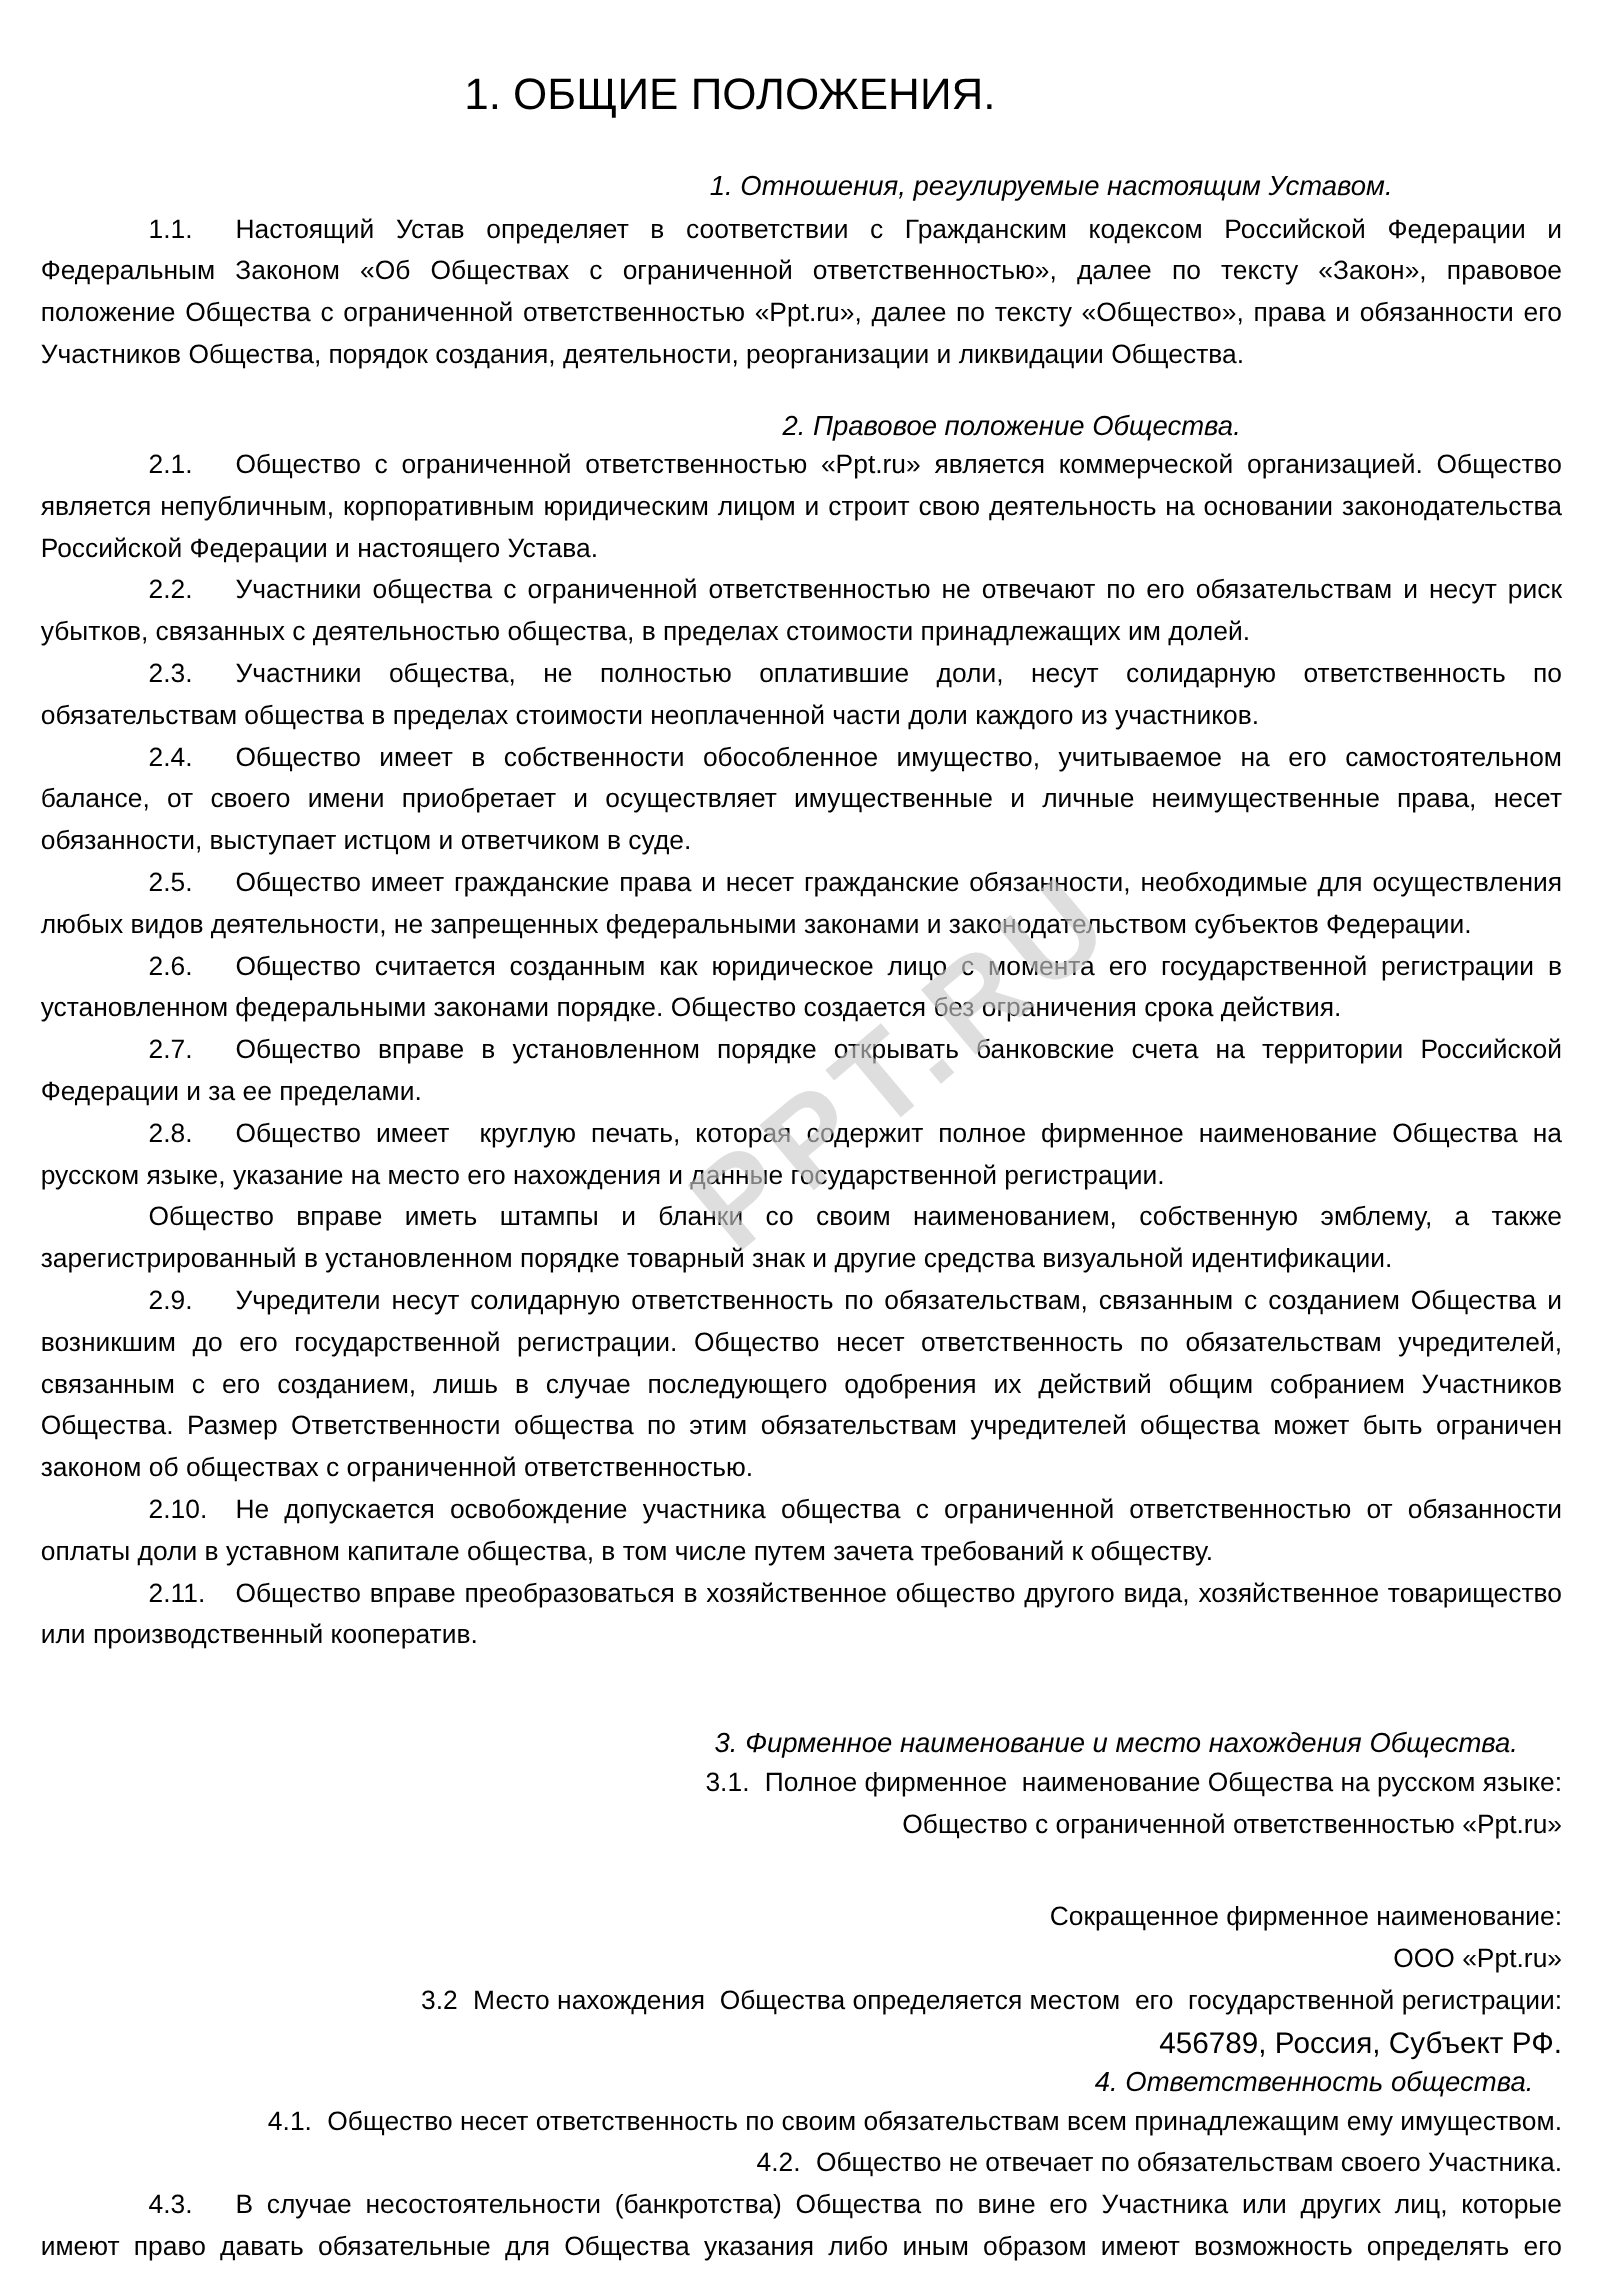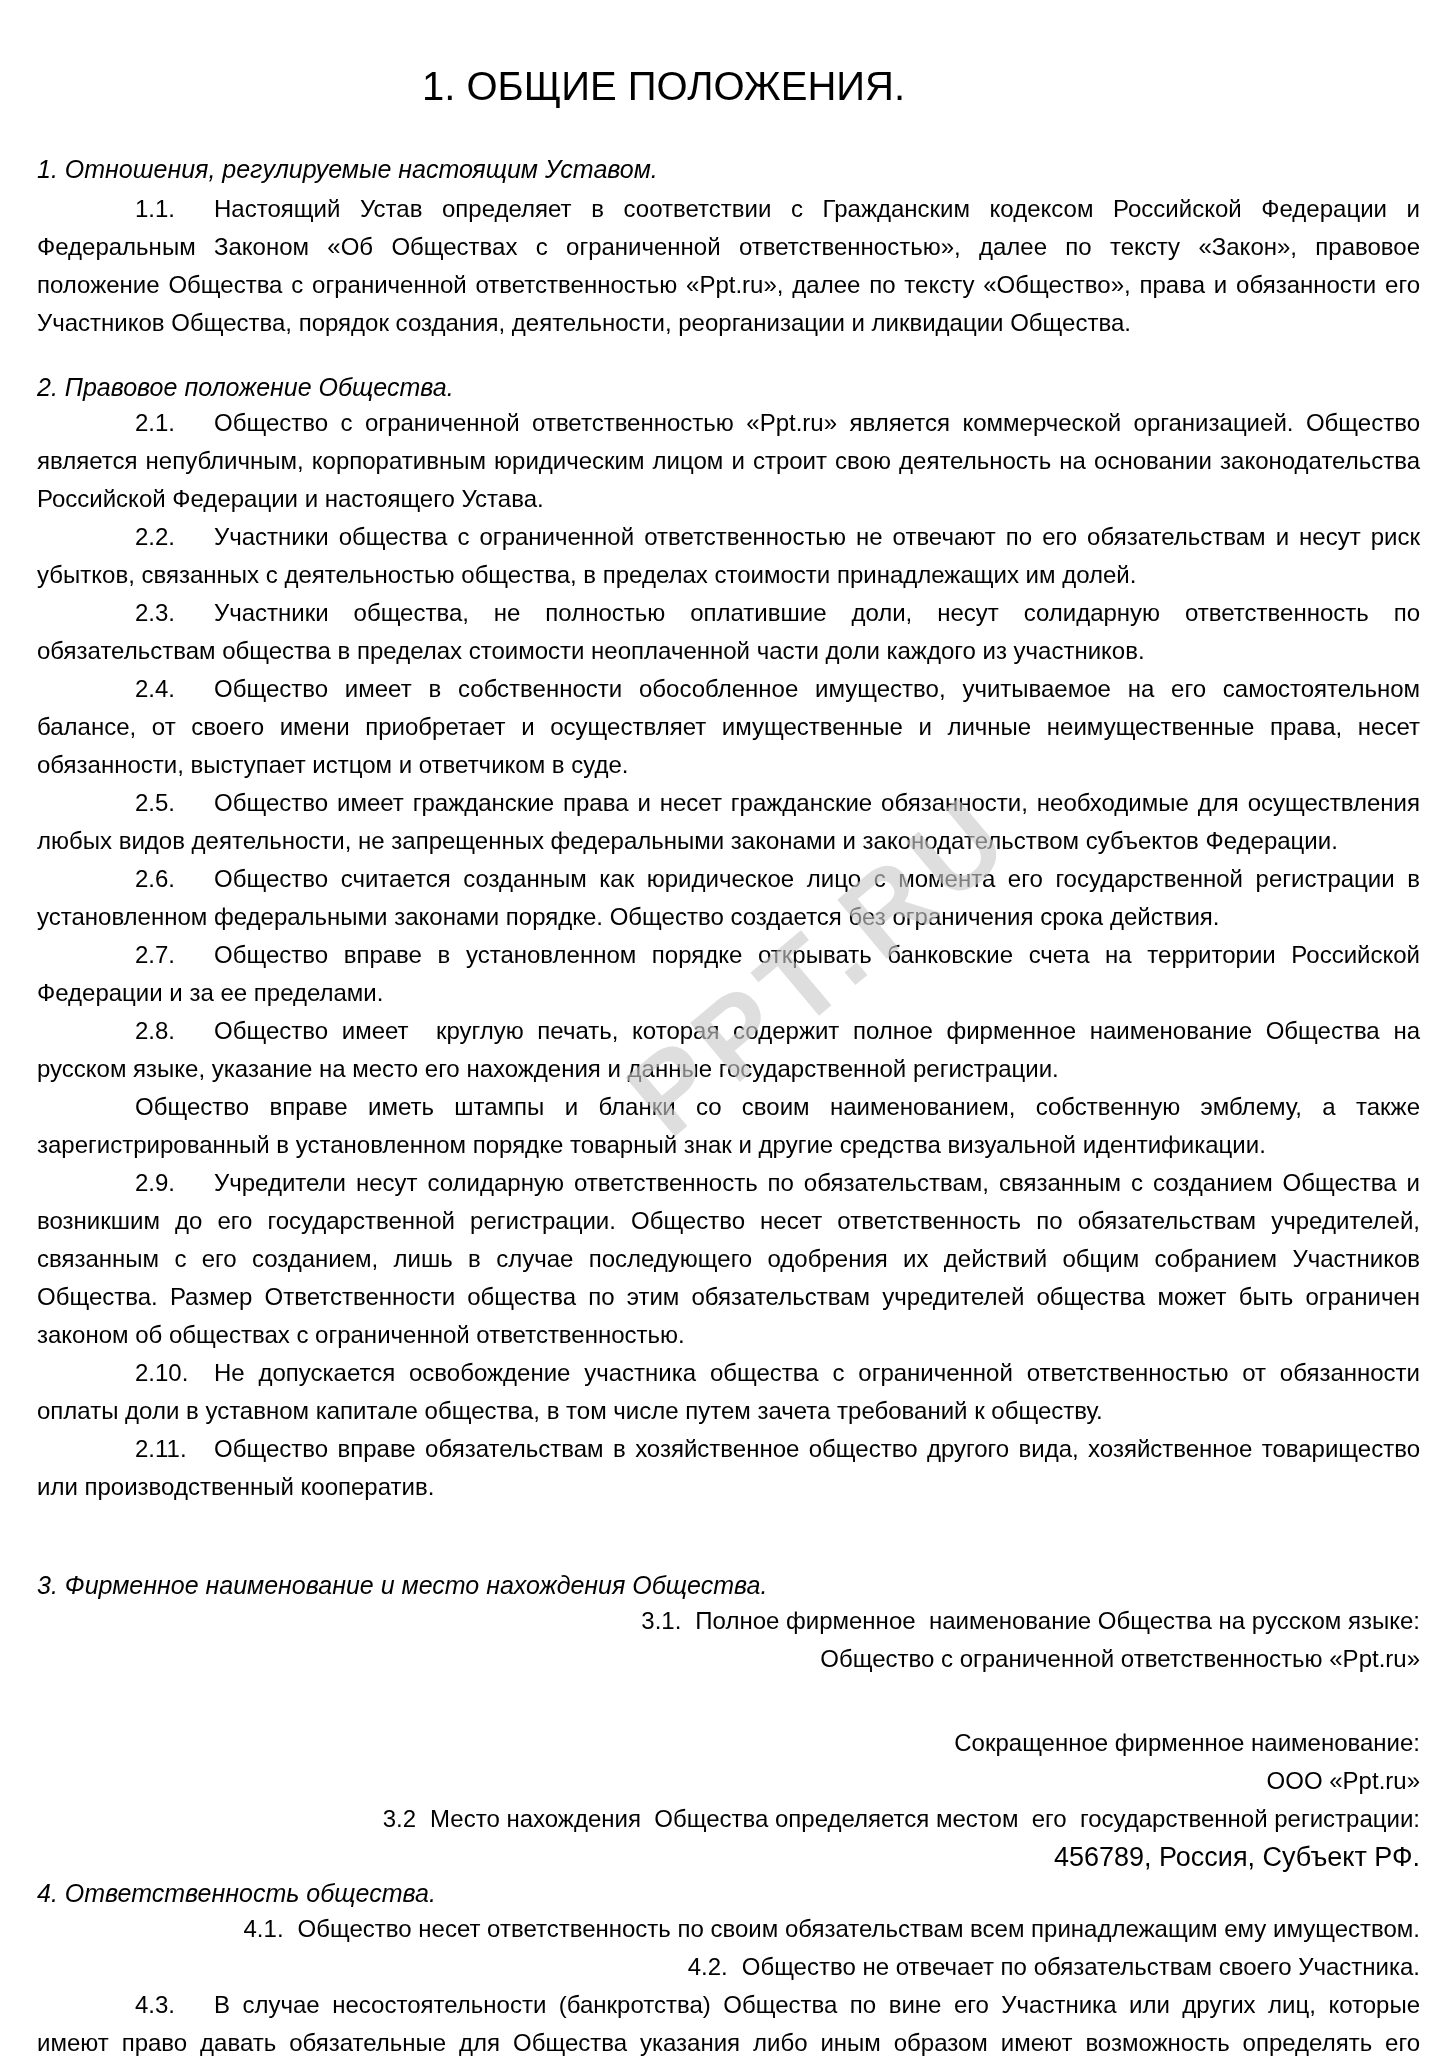--- a/index.html
+++ b/index.html
@@ -15,21 +15,21 @@
   }
   .doc-title {
     text-align:center;
     font-size:40px;
     line-height:48px;
     margin:12px 130px 0 0;
     white-space:nowrap;
   }
   .sec-heading {
     font-style:italic;
-    text-align:left;
+    text-align:right;
     font-size:25px;
     line-height:34px;
   }
   .sh0 { margin:42px 154px 4px 0; }
   .sh1 { margin:28px 292px 0 0; }
   .sh2 { margin:62px 40px 0 0; }
   .sh3 { margin:0 26px 0 0; }
   .para {
     margin:0;
     font-size:24px;
@@ -76,21 +76,21 @@
       <p class="para just"><span class="num tab">2.2.</span><span>Участники общества с ограниченной ответственностью не отвечают по его обязательствам и несут риск убытков, связанных с деятельностью общества, в пределах стоимости принадлежащих им долей.</span></p>
       <p class="para just"><span class="num tab">2.3.</span><span>Участники общества, не полностью оплатившие доли, несут солидарную ответственность по обязательствам общества в пределах стоимости неоплаченной части доли каждого из участников.</span></p>
       <p class="para just"><span class="num tab">2.4.</span><span>Общество имеет в собственности обособленное имущество, учитываемое на его самостоятельном балансе, от своего имени приобретает и осуществляет имущественные и личные неимущественные права, несет обязанности, выступает истцом и ответчиком в суде.</span></p>
       <p class="para just"><span class="num tab">2.5.</span><span>Общество имеет гражданские права и несет гражданские обязанности, необходимые для осуществления любых видов деятельности, не запрещенных федеральными законами и законодательством субъектов Федерации.</span></p>
       <p class="para just"><span class="num tab">2.6.</span><span>Общество считается созданным как юридическое лицо с момента его государственной регистрации в установленном федеральными законами порядке. Общество создается без ограничения срока действия.</span></p>
       <p class="para just"><span class="num tab">2.7.</span><span>Общество вправе в установленном порядке открывать банковские счета на территории Российской Федерации и за ее пределами.</span></p>
       <p class="para just"><span class="num tab">2.8.</span><span>Общество имеет&nbsp; круглую печать, которая содержит полное фирменное наименование Общества на русском языке, указание на место его нахождения и данные государственной регистрации.</span></p>
       <p class="para just"><span>Общество вправе иметь штампы и бланки со своим наименованием, собственную эмблему, а также зарегистрированный в установленном порядке товарный знак и другие средства визуальной идентификации.</span></p>
       <p class="para just"><span class="num tab">2.9.</span><span>Учредители несут солидарную ответственность по обязательствам, связанным с созданием Общества и возникшим до его государственной регистрации. Общество несет ответственность по обязательствам учредителей, связанным с его созданием, лишь в случае последующего одобрения их действий общим собранием Участников Общества. Размер Ответственности общества по этим обязательствам учредителей общества может быть ограничен законом об обществах с ограниченной ответственностью.</span></p>
       <p class="para just"><span class="num tab">2.10.</span><span>Не допускается освобождение участника общества с ограниченной ответственностью от обязанности оплаты доли в уставном капитале общества, в том числе путем зачета требований к обществу.</span></p>
-      <p class="para just"><span class="num tab">2.11.</span><span>Общество вправе обязательствам в хозяйственное общество другого вида, хозяйственное товарищество или производственный кооператив.</span></p>
+      <p class="para just"><span class="num tab">2.11.</span><span>Общество вправе преобразоваться в хозяйственное общество другого вида, хозяйственное товарищество или производственный кооператив.</span></p>
       <div class="sec-heading sh2">3. Фирменное наименование и место нахождения Общества.</div>
       <p class="para l1"><span class="num sp">3.1.</span><span>Полное фирменное&nbsp; наименование Общества на русском языке:</span></p>
       <p class="para l2"><span>Общество с ограниченной ответственностью «Ppt.ru»</span></p>
       <p class="para l3g"><span>Сокращенное фирменное наименование:</span></p>
       <p class="para l3"><span>ООО «Ppt.ru»</span></p>
       <p class="para l0"><span class="num sp">3.2</span><span>Место нахождения&nbsp; Общества определяется местом&nbsp; его&nbsp; государственной регистрации:</span></p>
       <p class="para l4"><span>456789, Россия, Субъект РФ.</span></p>
       <div class="sec-heading sh3">4. Ответственность общества.</div>
       <p class="para line"><span class="num sp">4.1.</span><span>Общество несет ответственность по своим обязательствам всем принадлежащим ему имуществом.</span></p>
       <p class="para line"><span class="num sp">4.2.</span><span>Общество не отвечает по обязательствам своего Участника.</span></p>

